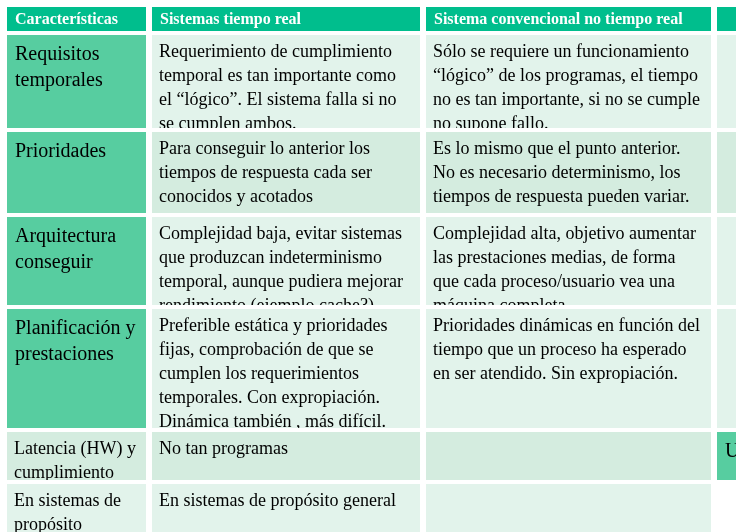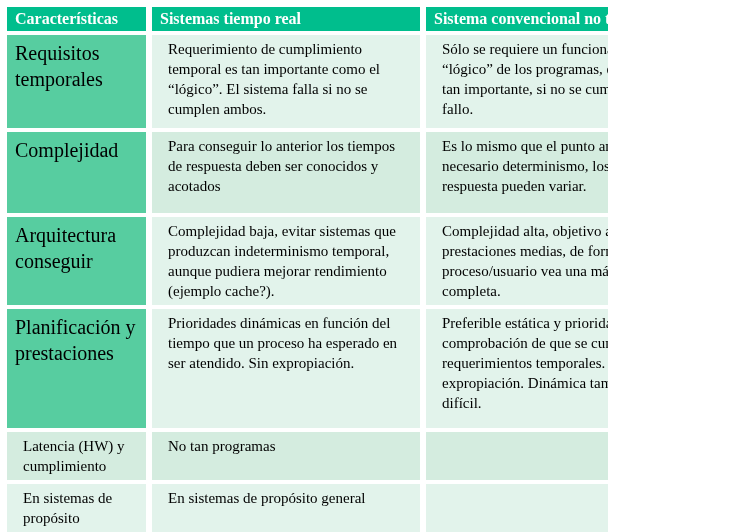--- a/index.html
+++ b/index.html
@@ -7,21 +7,21 @@
     --feature-bg:#57cda0;
     --cell-light:#e2f3eb;
     --cell-dark:#d4ecdf;
     --header-text:#ffffff;
     --body-text:#000000;
   }
   *{box-sizing:border-box;margin:0;padding:0;}
   html,body{background:#ffffff;}
   #screen{
     position:relative;
-    width:608px;height:532px;
+    width:736px;height:532px;
     overflow:hidden;
     background:#ffffff;
     font-family:"Liberation Serif","DejaVu Serif",serif;
   }
   .grid{
     position:absolute;left:7px;top:7px;
     display:grid;
     grid-template-columns:139px 268px 285px 60px;
     grid-template-rows:24px 93px 81px 88px 119px 48px 60px;
     column-gap:6px;row-gap:4px;
@@ -39,23 +39,23 @@
   }
   .fcell{
     background:var(--feature-bg);
     color:var(--body-text);
     font-size:20px;
     line-height:1.32;
     padding:5px 6px 4px 8px;
   }
   .bcell{
     color:var(--body-text);
-    font-size:15px;
+    font-size:18px;
     line-height:1.34;
-    padding:4px 8px 4px 16px;
+    padding:4px 8px 4px 7px;
   }
   .band-light{background:var(--cell-light);}
   .band-dark{background:var(--cell-dark);}
   .strip-h{background:var(--header-bg);}
 </style>
 </head>
 <body>
 
 <div id="screen">
   <div class="grid">
@@ -63,33 +63,33 @@
     <div class="cell hcell">Características</div>
     <div class="cell hcell">Sistemas tiempo real</div>
     <div class="cell hcell">Sistema convencional no tiempo real</div>
     <div class="cell strip-h"></div>
 
     <div class="cell fcell">Requisitos temporales</div>
     <div class="cell bcell band-light"> Requerimiento de cumplimiento temporal es tan importante como el “lógico”. El sistema falla si no se cumplen ambos.</div>
     <div class="cell bcell band-light">Sólo se requiere un funcionamiento “lógico” de los programas, el tiempo no es tan importante, si no se cumple no supone fallo.</div>
     <div class="cell band-light"></div>
 
-    <div class="cell fcell">Complejidad</div>
-    <div class="cell bcell band-dark">Para conseguir lo anterior los tiempos de respuesta deben ser conocidos y acotados</div>
+    <div class="cell fcell">Prioridades</div>
+    <div class="cell bcell band-dark">Para conseguir lo anterior los tiempos de respuesta cada ser conocidos y acotados</div>
     <div class="cell bcell band-dark">Es lo mismo que el punto anterior. No es necesario determinismo, los tiempos de respuesta pueden variar.</div>
     <div class="cell band-dark"></div>
 
     <div class="cell fcell">Arquitectura conseguir</div>
     <div class="cell bcell band-light">Complejidad baja, evitar sistemas que produzcan indeterminismo temporal, aunque pudiera mejorar rendimiento (ejemplo cache?).</div>
     <div class="cell bcell band-light">Complejidad alta, objetivo aumentar las prestaciones medias, de forma que cada proceso/usuario vea una máquina completa.</div>
     <div class="cell band-light"></div>
 
     <div class="cell fcell">Planificación y prestaciones</div>
+    <div class="cell bcell band-light">Preferible estática y prioridades fijas, comprobación de que se cumplen los requerimientos temporales. Con expropiación. Dinámica también , más difícil.</div>
     <div class="cell bcell band-light">Prioridades dinámicas en función del tiempo que un proceso ha esperado en ser atendido. Sin expropiación.</div>
-    <div class="cell bcell band-light">Preferible estática y prioridades fijas, comprobación de que se cumplen los requerimientos temporales. Con expropiación. Dinámica también , más difícil.</div>
     <div class="cell band-light"></div>
 
     <div class="cell bcell band-dark">Latencia (HW) y cumplimiento (SW) críticos</div>
     <div class="cell bcell band-dark">No tan programas</div>
     <div class="cell band-dark"></div>
 
     <div class="cell fcell">Uso</div>
     <div class="cell bcell band-light">En sistemas de propósito específico (sistemas empotrados)</div>
     <div class="cell bcell band-light">En sistemas de propósito general</div>
     <div class="cell band-light"></div>

